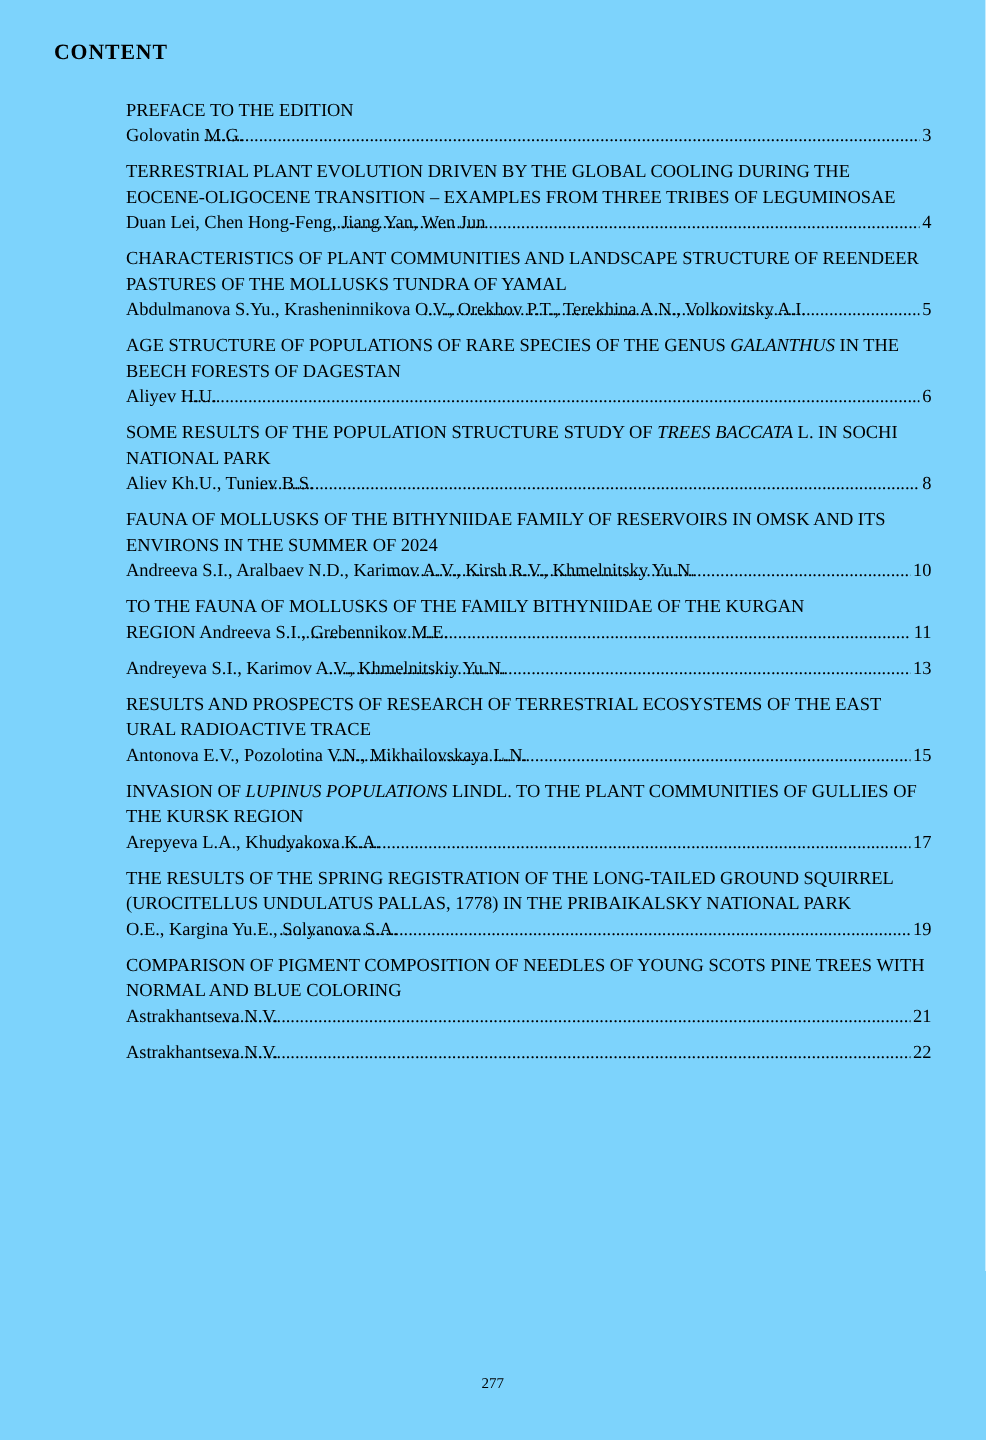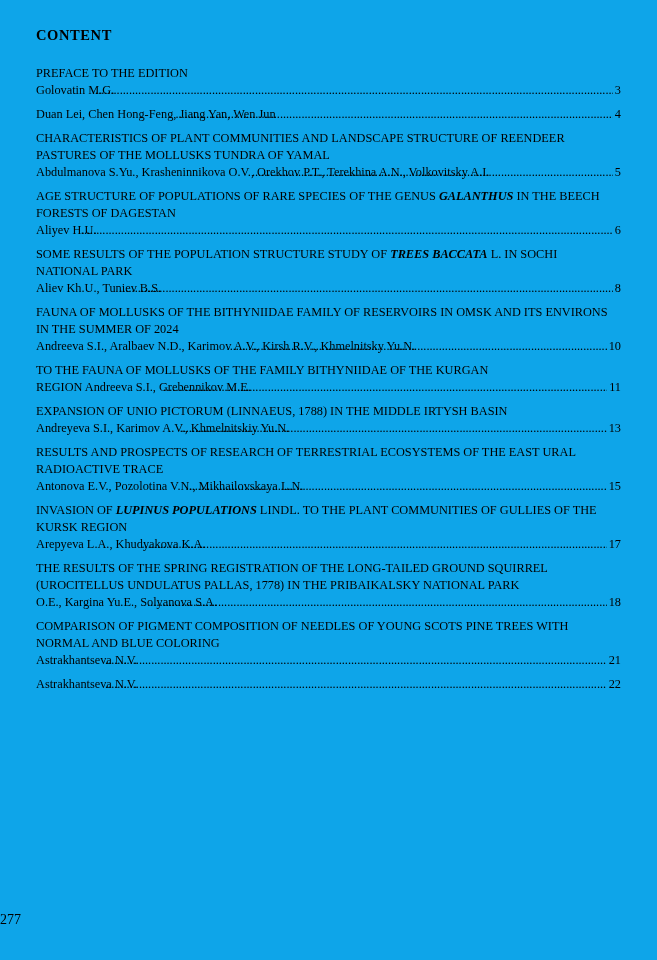--- a/index.html
+++ b/index.html
@@ -7,38 +7,39 @@
   body {
     width: 657px;
     height: 960px;
     font-family: "Liberation Serif", serif;
     color: #000;
   }
   .page {
     position: relative;
     width: 657px;
     height: 960px;
-    background: #0ea5e9;
+    background: #7dd3fc;
     padding: 27px 36px 0 36px;
     overflow: hidden;
   }
   .content-title {
     font-size: 14.5px;
     font-weight: bold;
     letter-spacing: 0.6px;
     margin-bottom: 21px;
   }
   .entries { width: 100%; }
   .entry {
     margin-bottom: 7px;
     font-size: 12.3px;
     line-height: 17px;
+    margin-left: 48px;
   }
   .entry .title { }
-  .entry .title i { font-style: italic; font-weight: bold; }
+  .entry .title i { font-style: italic; }
   .authors-cont { }
   .dotrow {
     display: flex;
     align-items: baseline;
     width: 100%;
   }
   .authors {
     white-space: nowrap;
     flex: 0 1 auto;
     min-width: 0;
@@ -55,39 +56,40 @@
   }
   .pg {
     white-space: nowrap;
     flex: 0 0 auto;
   }
   .folio {
     position: absolute;
     left: 0;
     right: 0;
     bottom: 32px;
-    text-align: left;
-    font-size: 14px;
+    text-align: center;
+    font-size: 10px;
   }
 </style>
 </head>
 <body>
 
 <div class="page">
   <h1 class="content-title">CONTENT</h1>
   <div class="entries" id="entries">
       <div class="entry">
         <div class="title"><span>PREFACE TO THE EDITION</span></div>
         <div class="dotrow">
           <span class="authors">Golovatin M.G.</span>
           <span class="dots"></span>
           <span class="pg">3</span>
         </div>
       </div>
       <div class="entry">
+        <div class="title"><span>TERRESTRIAL PLANT EVOLUTION DRIVEN BY THE GLOBAL COOLING DURING THE EOCENE-OLIGOCENE TRANSITION – EXAMPLES FROM THREE TRIBES OF LEGUMINOSAE</span></div>
         <div class="dotrow">
           <span class="authors">Duan Lei, Chen Hong-Feng, Jiang Yan, Wen Jun</span>
           <span class="dots"></span>
           <span class="pg">4</span>
         </div>
       </div>
       <div class="entry">
         <div class="title"><span>CHARACTERISTICS OF PLANT COMMUNITIES AND LANDSCAPE STRUCTURE OF REENDEER PASTURES OF THE MOLLUSKS TUNDRA OF YAMAL</span></div>
         <div class="dotrow">
           <span class="authors">Abdulmanova S.Yu., Krasheninnikova O.V., Orekhov P.T., Terekhina A.N., Volkovitsky A.I.</span>
@@ -121,21 +123,20 @@
       </div>
       <div class="entry">
         <div class="title"><span>TO THE FAUNA OF MOLLUSKS OF THE FAMILY BITHYNIIDAE OF THE KURGAN</span></div>
         <div class="dotrow">
           <span class="authors">REGION Andreeva S.I., Grebennikov M.E.</span>
           <span class="dots"></span>
           <span class="pg">11</span>
         </div>
       </div>
       <div class="entry">
-        <div class="title"><span>EXPANSION OF UNIO PICTORUM (LINNAEUS, 1788) IN THE MIDDLE IRTYSH BASIN</span></div>
         <div class="dotrow">
           <span class="authors">Andreyeva S.I., Karimov A.V., Khmelnitskiy Yu.N.</span>
           <span class="dots"></span>
           <span class="pg">13</span>
         </div>
       </div>
       <div class="entry">
         <div class="title"><span>RESULTS AND PROSPECTS OF RESEARCH OF TERRESTRIAL ECOSYSTEMS OF THE EAST URAL RADIOACTIVE TRACE</span></div>
         <div class="dotrow">
           <span class="authors">Antonova E.V., Pozolotina V.N., Mikhailovskaya L.N.</span>
@@ -149,21 +150,21 @@
           <span class="authors">Arepyeva L.A., Khudyakova K.A.</span>
           <span class="dots"></span>
           <span class="pg">17</span>
         </div>
       </div>
       <div class="entry">
         <div class="title"><span>THE RESULTS OF THE SPRING REGISTRATION OF THE LONG-TAILED GROUND SQUIRREL (UROCITELLUS UNDULATUS PALLAS, 1778) IN THE PRIBAIKALSKY NATIONAL PARK</span></div>
         <div class="dotrow">
           <span class="authors">O.E., Kargina Yu.E., Solyanova S.A.</span>
           <span class="dots"></span>
-          <span class="pg">18</span>
+          <span class="pg">19</span>
         </div>
       </div>
       <div class="entry">
         <div class="title"><span>COMPARISON OF PIGMENT COMPOSITION OF NEEDLES OF YOUNG SCOTS PINE TREES WITH NORMAL AND BLUE COLORING</span></div>
         <div class="dotrow">
           <span class="authors">Astrakhantseva N.V.</span>
           <span class="dots"></span>
           <span class="pg">21</span>
         </div>
       </div>

